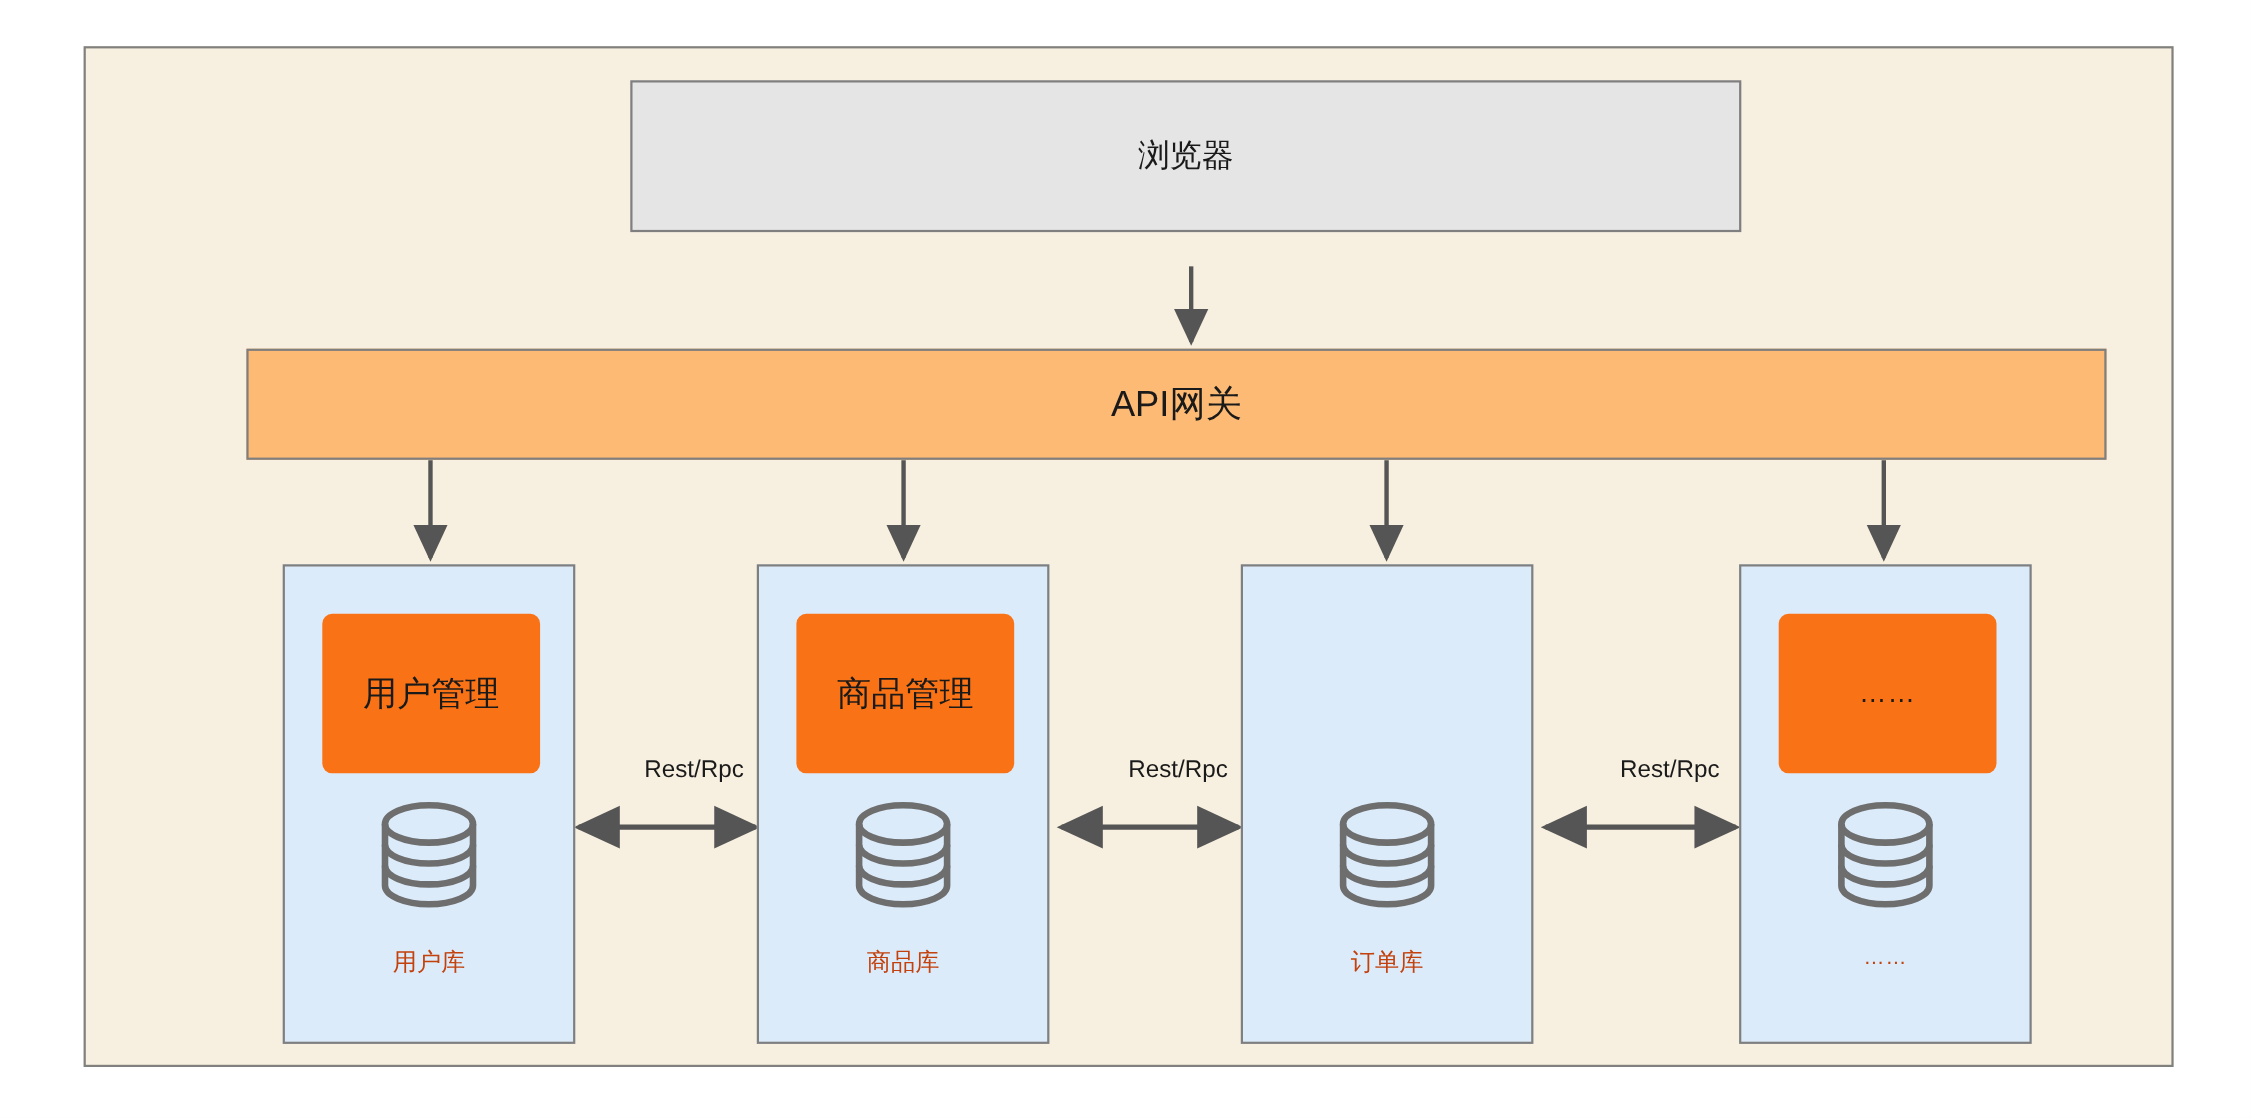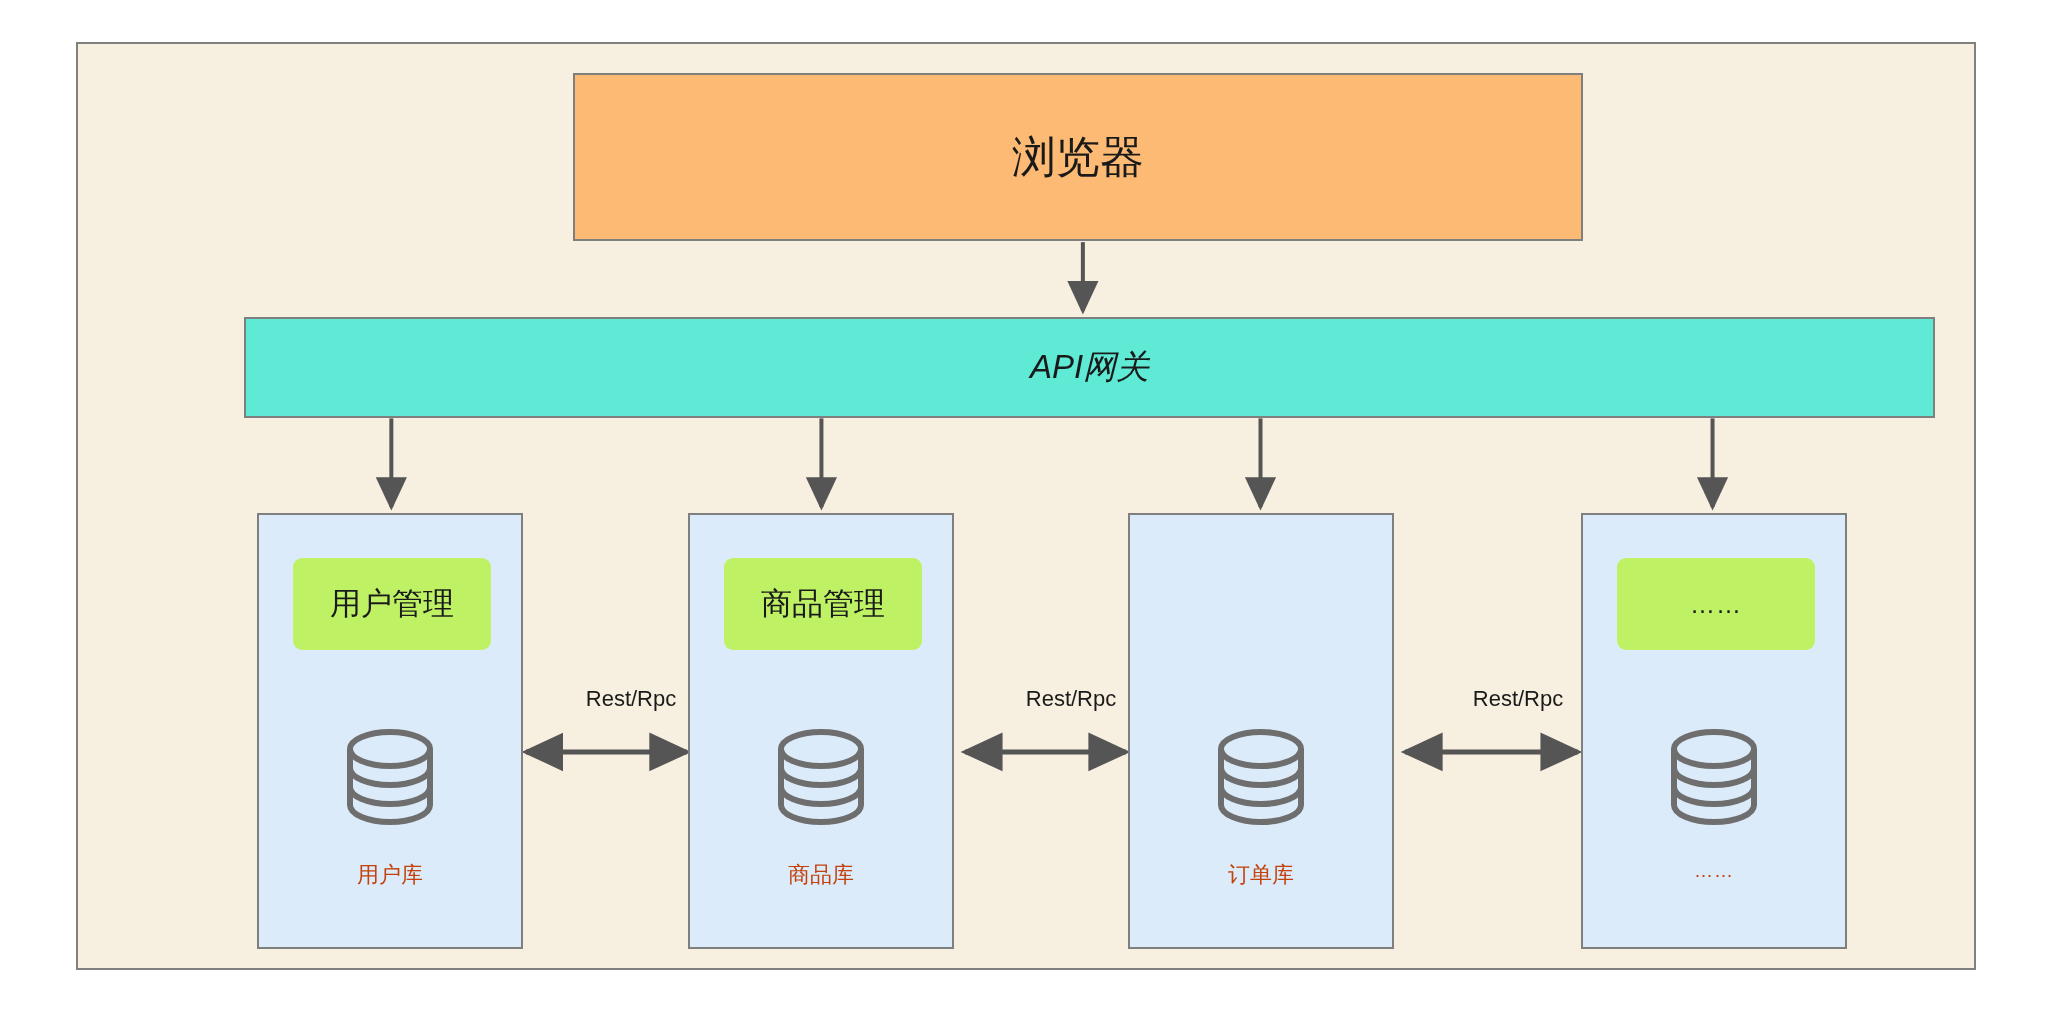--- a/index.html
+++ b/index.html
@@ -41,33 +41,32 @@
     display: flex;
     align-items: center;
     justify-content: center;
     color: #1a1a1a;
   }
 
   #browser-node {
     left: 573px;
     top: 73px;
     width: 1010px;
-    height: 168px;
-    background: #fdba74;
-    font-size: 44px;
+    height: 138px;
+    background: #e5e5e5;
+    font-size: 29px;
   }
 
   #api-gateway-node {
-    left: 244px;
+    left: 224px;
     top: 317px;
     width: 1691px;
     height: 101px;
-    background: #5eead4;
+    background: #fdba74;
     font-size: 33px;
-    font-style: italic;
   }
 
   
   .service-node {
     position: absolute;
     box-sizing: border-box;
     border: 2px solid #7f7f7f;
     background: #dcebfa;
     width: 266px;
     height: 436px;
@@ -76,22 +75,22 @@
   #service-node-0 { left: 257px; }
   #service-node-1 { left: 688px; }
   #service-node-2 { left: 1128px; }
   #service-node-3 { left: 1581px; }
 
   .service-title-box {
     position: absolute;
     left: 34px;
     top: 43px;
     width: 198px;
-    height: 92px;
-    background: #bef264;
+    height: 145px;
+    background: #f97316;
     border-radius: 9px;
     display: flex;
     align-items: center;
     justify-content: center;
     font-size: 31px;
     color: #1a1a1a;
   }
   .service-title-box.is-ellipsis { font-size: 25px; letter-spacing: 1px; }
 
   .db-icon {

